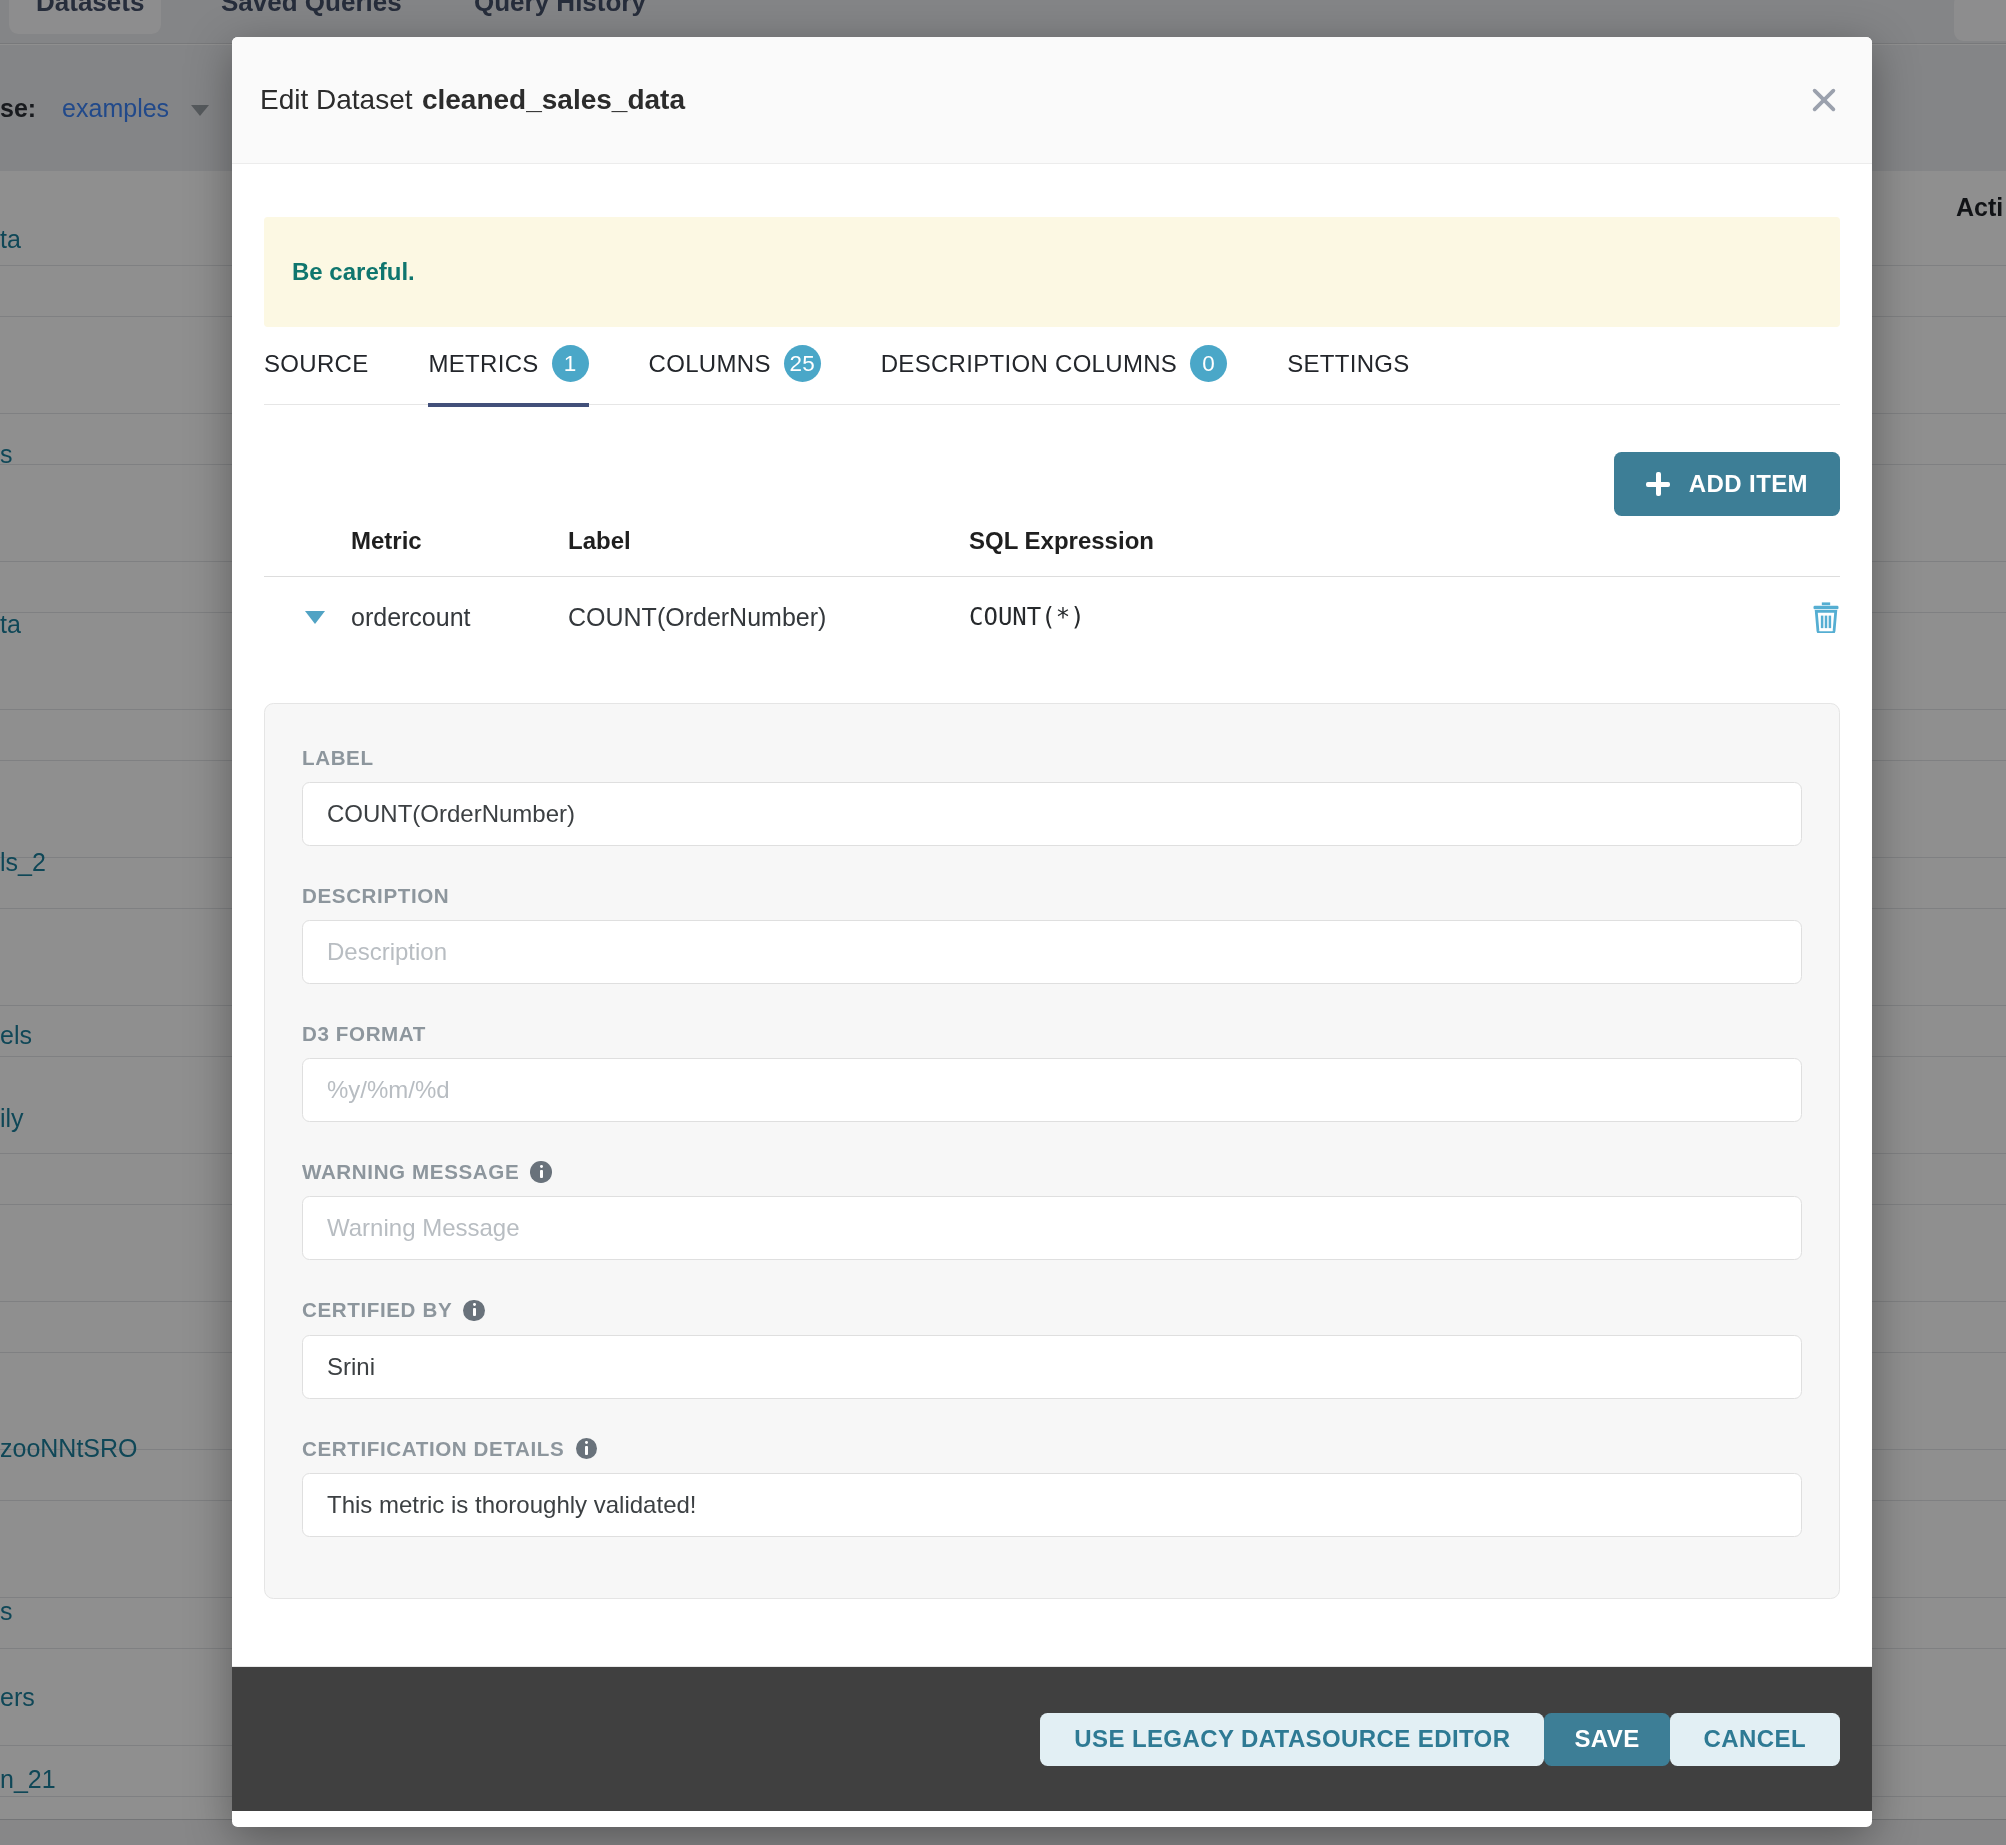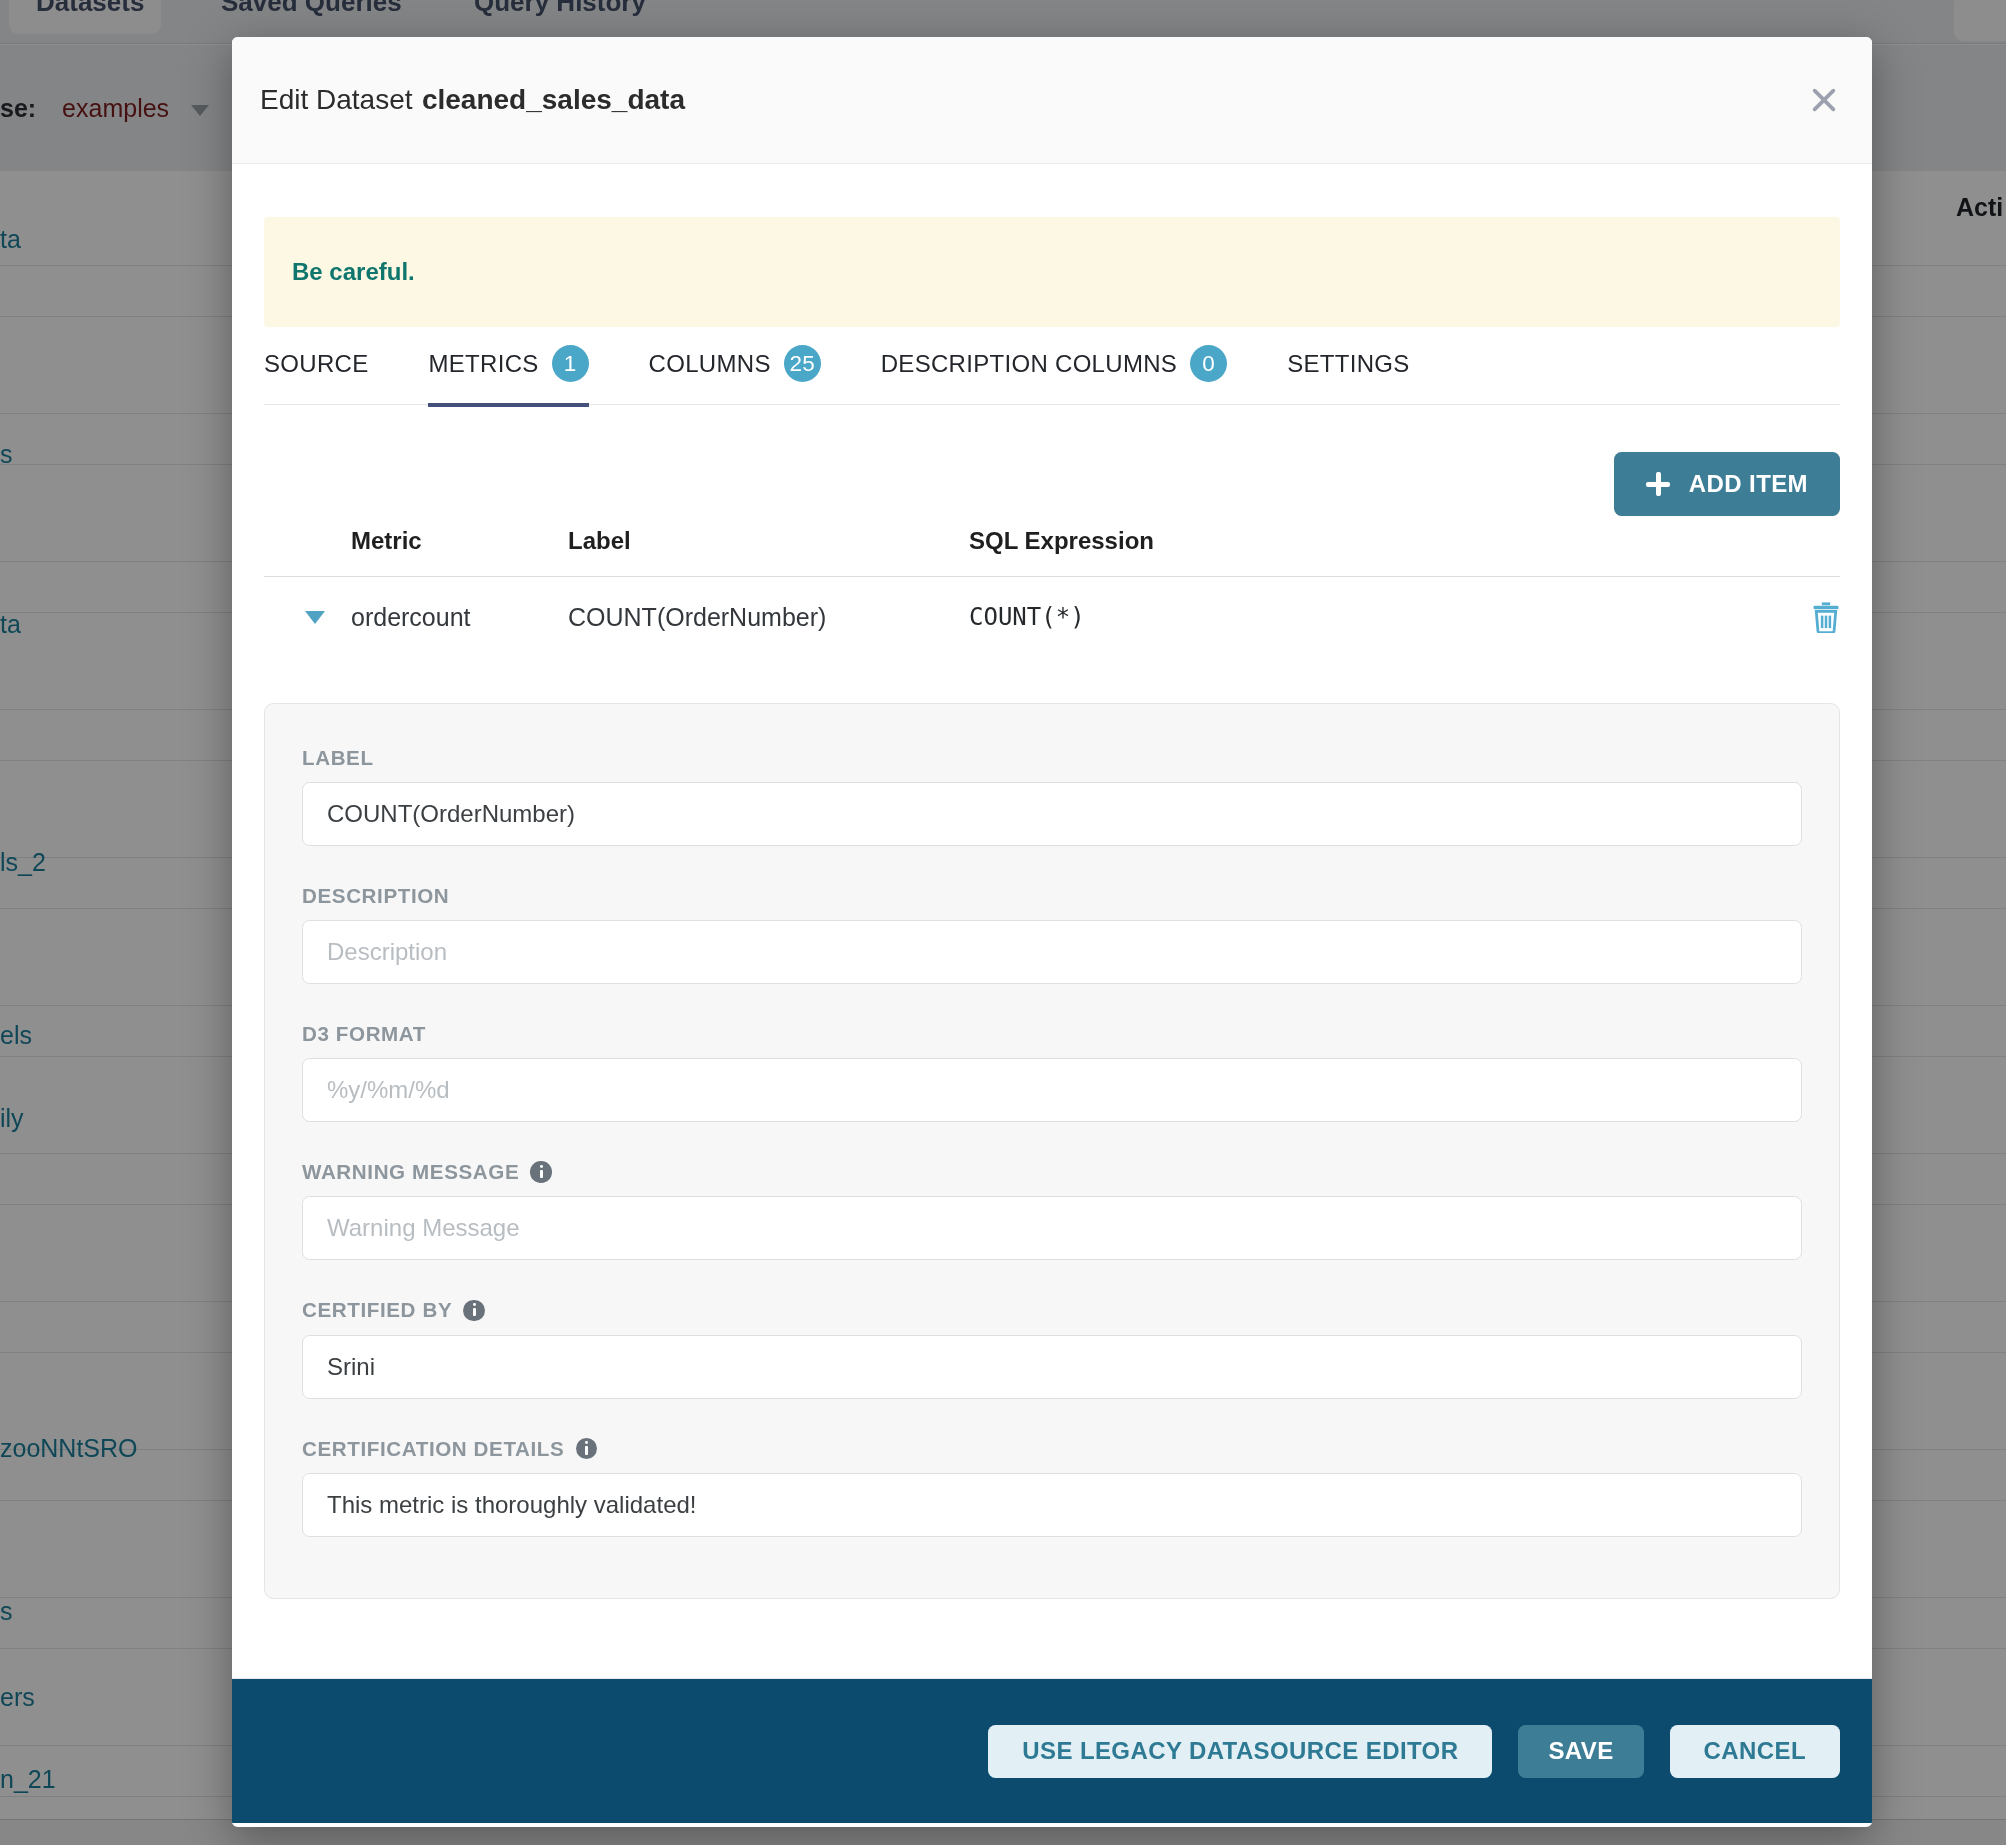--- a/index.html
+++ b/index.html
@@ -15,21 +15,21 @@
   .nav-label { position:absolute; top:-13px; font-size:26px; font-weight:600; color:#45506a; }
   .nav-label.l0 { left:36px; }
   .nav-label.l1 { left:221px; }
   .nav-label.l2 { left:474px; }
   .nav-pill-right { position:absolute; top:-5.6px; right:-13px; width:66px; height:47px;
                     background:#fbfbfd; border-radius:9.4px; }
   .toolbar-band { position:absolute; top:45px; left:0; width:2007px; height:126px;
                   background:#ecedf0; }
   .filter-row { position:absolute; top:94px; left:0; font-size:25px; color:#2b2f36; }
   .filter-label { font-weight:bold; }
-  .filter-value { margin-left:19px; color:#7f1d1d; }
+  .filter-value { margin-left:19px; color:#3b82f6; }
   .caret-down { display:inline-block; margin-left:15px; vertical-align:middle;
                 width:0; height:0; border-left:9.4px solid transparent;
                 border-right:9.4px solid transparent; border-top:11.2px solid #9aa0a6; }
   .col-header-partial { position:absolute; top:193px; left:1956px; font-size:25px;
                         font-weight:bold; color:#1f2328; }
   .rows-area { position:absolute; top:265px; left:0; width:2007px; height:1553px;
                background:repeating-linear-gradient(to bottom,
                  #e3e4e8 0 0.9px, transparent 0.9px 51px,
                  #e3e4e8 51px 52px, transparent 52px 148px); }
   .row-link { position:absolute; left:0; font-size:25px; color:#1b7f9c; }
@@ -95,24 +95,24 @@
                background:#69727b; margin-left:11.2px; display:inline-block; }
   .info-icon::before { content:""; position:absolute; left:9.4px; top:3.7px; width:2.8px; height:2.8px;
                        background:#fff; border-radius:50%; }
   .info-icon::after { content:""; position:absolute; left:9.4px; top:8.4px; width:2.8px; height:8.4px;
                       background:#fff; border-radius:0.9px; }
   .text-input { width:100%; height:64px; background:#fff; border:0.9px solid #dfdfdf;
                 border-radius:7.5px; padding:0 24px; font-size:24px; color:#3c4043;
                 font-family:"Liberation Sans",sans-serif; outline:none; }
   .text-input::placeholder { color:#b8bdc2; }
 
-  .modal-footer { position:absolute; left:0; right:0; bottom:4px; height:145px;
-                  border-top:0.9px solid #e9e9e9; background:#0c4a6e;
+  .modal-footer { position:absolute; left:0; right:0; bottom:16px; height:145px;
+                  border-top:0.9px solid #e9e9e9; background:#404040;
                   display:flex; align-items:center; justify-content:flex-end;
-                  padding:0 32px; gap:26px; }
+                  padding:0 32px; }
   .btn-light { background:#e2eff4; color:#2e7a94; border:none; border-radius:7.5px;
                height:53px; font-size:24px; font-weight:bold; letter-spacing:0.4px;
                padding:0 34px; cursor:pointer; font-family:"Liberation Sans",sans-serif; }
   .btn-save { height:53px; padding:0 30px; }
 </style>
 </head>
 <body>
 
 <div class="page">
   <div class="nav">

